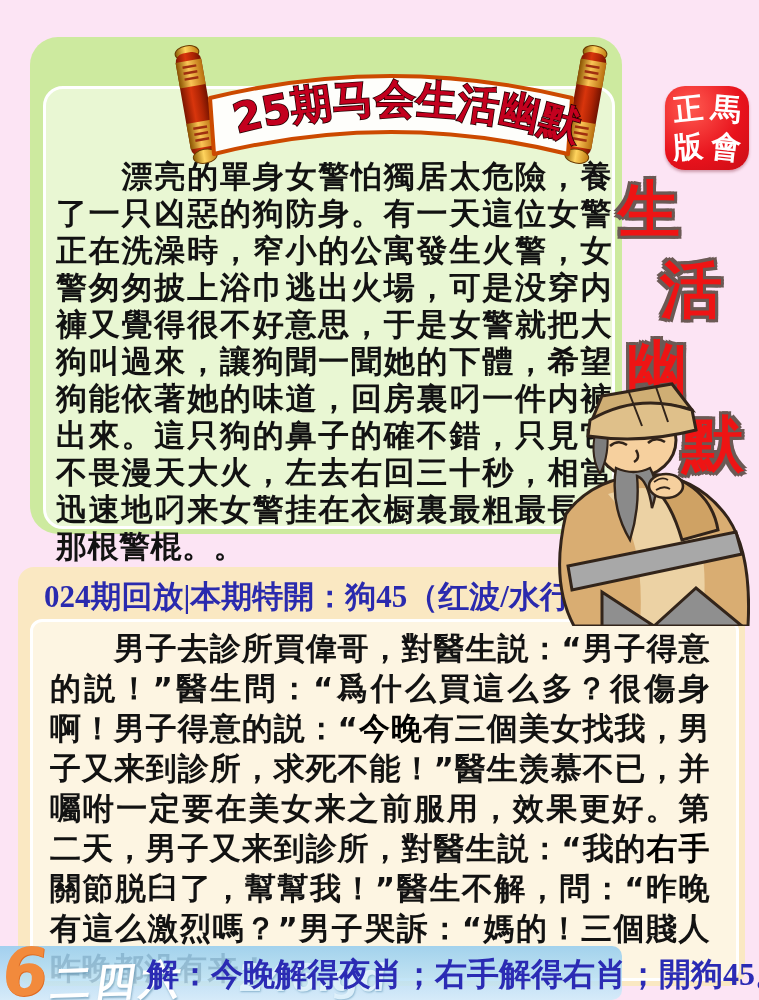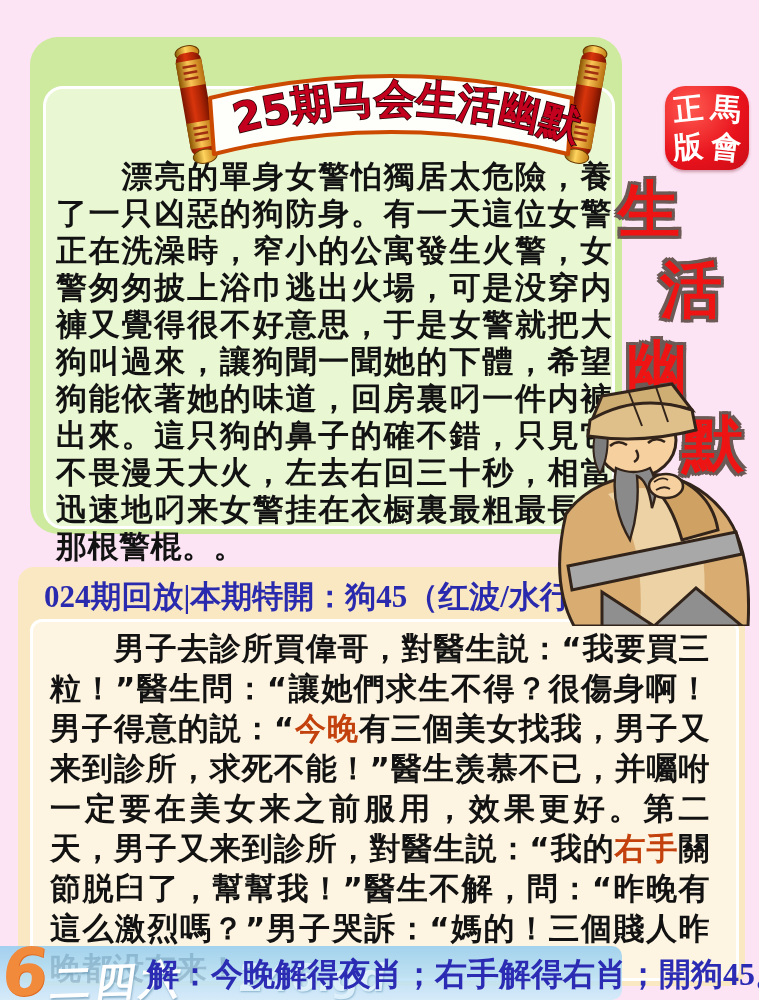--- a/index.html
+++ b/index.html
@@ -65,21 +65,21 @@
   }
   .sec2-inner{
     position:absolute;left:30px;top:619px;width:703px;height:356px;
     background:#fdf5e2;border:3px solid #ffffff;border-radius:12px;z-index:2;
   }
   .sec2-text{
     position:absolute;left:50px;top:628px;width:660px;z-index:3;
     font-size:31px;line-height:40px;font-weight:bold;color:#121212;
     text-align:justify;text-justify:inter-ideograph;letter-spacing:0.5px;
   }
-  .red{color:#c2410c;font-style:normal;}
+  .red{color:#000000;font-style:normal;}
   
   .wmark{
     position:absolute;left:0;top:946px;width:622px;height:54px;z-index:6;
     background:linear-gradient(180deg,rgba(150,205,238,.88),rgba(205,236,250,.82));
     border-radius:0 10px 10px 0;
   }
   .wm-digit{
     position:absolute;left:2px;top:-12px;font-size:66px;font-weight:bold;
     color:#f28a3c;text-shadow:1px 1px 0 #e06a20;transform:skewX(-6deg);
   }
@@ -188,21 +188,21 @@
   <path d="M66 86 Q60 124 80 158 Q90 126 87 94 Q98 98 102 126 Q110 104 100 86 Q84 94 66 86 Z" fill="#8a8a8a" stroke="#32241a" stroke-width="2.4"></path>
 
   <ellipse cx="116" cy="104" rx="17" ry="12" fill="#f6d09e" stroke="#32241a" stroke-width="2.6"></ellipse>
   <path d="M104 100 q8 -6 14 -2 M106 108 q8 -5 14 -1" stroke="#32241a" stroke-width="1.8" fill="none"></path>
 </svg>
 
 <div class="sec2-outer"></div>
 <div class="sec2-header">024期回放|本期特開：狗45（红波/水行）</div>
 <div class="sec2-inner"></div>
 
-<div class="sec2-text"><span>　　男子去診所買偉哥，對醫生説：“我要買三粒！”醫生問：“讓她們求生不得？很傷身啊！男子得意的説：“</span><span class="red">今晚</span><span>有三個美女找我，男子又来到診所，求死不能！”醫生羡慕不已，并囑咐一定要在美女来之前服用，效果更好。第二天，男子又来到診所，對醫生説：“我的</span><span class="red">右手</span><span>關節脱臼了，幫幫我！”醫生不解，問：“昨晚有這么激烈嗎？”男子哭訴：“媽的！三個賤人昨晚都没有来！</span></div>
+<div class="sec2-text"><span>　　男子去診所買偉哥，對醫生説：“男子得意的説！”醫生問：“爲什么買這么多？很傷身啊！男子得意的説：“</span><span class="red">今晚</span><span>有三個美女找我，男子又来到診所，求死不能！”醫生羡慕不已，并囑咐一定要在美女来之前服用，效果更好。第二天，男子又来到診所，對醫生説：“我的</span><span class="red">右手</span><span>關節脱臼了，幫幫我！”醫生不解，問：“昨晚有這么激烈嗎？”男子哭訴：“媽的！三個賤人昨晚都没有来！</span></div>
 
 <div class="wmark">
   <span class="wm-digit">6</span>
   <span class="wm-brand">二四六</span>
   <span class="wm-domain">246.gd</span>
 </div>
 
 <div class="answer">解：今晚解得夜肖；右手解得右肖；開狗45。</div>
 
 </body></html>

